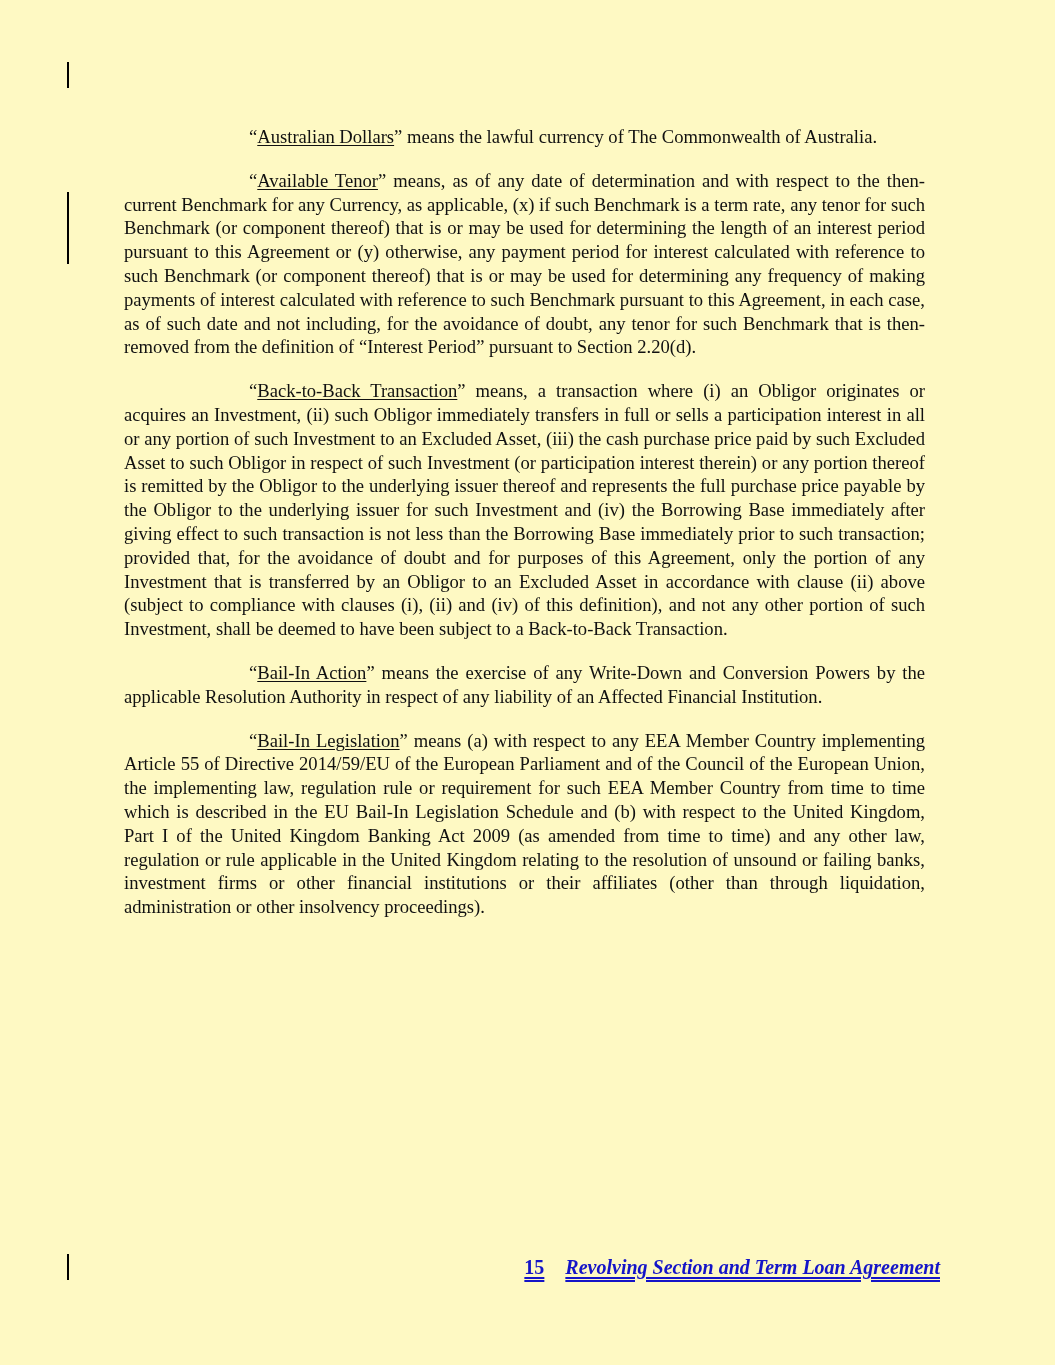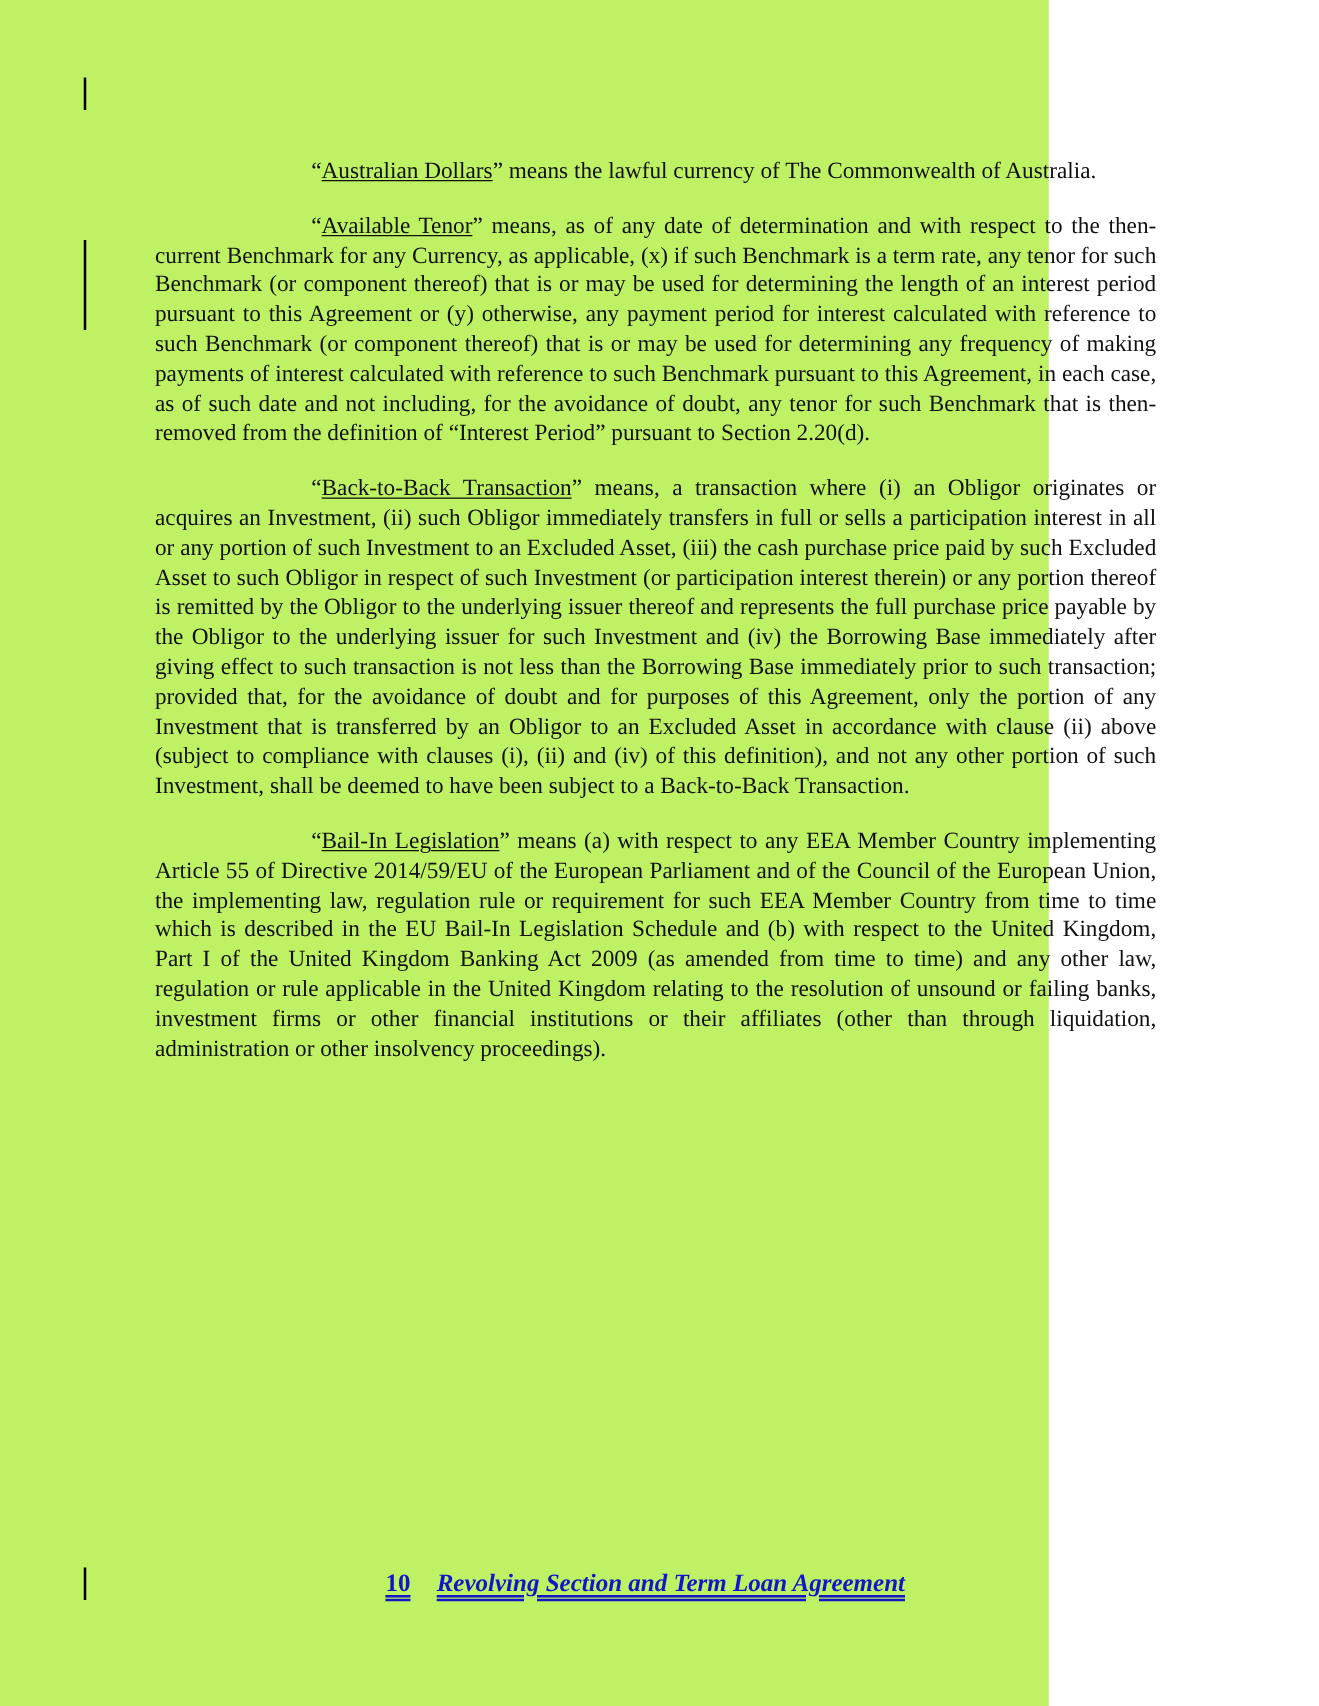--- a/index.html
+++ b/index.html
@@ -1,18 +1,18 @@
 <!DOCTYPE html>
 <html><head>
 <meta charset="utf-8">
 <style>
   html, body { margin: 0; padding: 0; background: #ffffff; }
   body { width: 1055px; height: 1365px; position: relative; overflow: hidden;
          font-family: "Liberation Serif", "DejaVu Serif", serif; color: #111; }
-  .page { position: absolute; left: 0; top: 0; width: 839px; height: 1365px; background: #bef264; }
+  .page { position: absolute; left: 0; top: 0; width: 1055px; height: 1365px; background: #fef9c3; }
   .change-bar { position: absolute; left: 67px; width: 2px; background: #000; }
   .content { position: absolute; left: 124px; top: 125px; width: 801px; }
   p.def { margin: 0 0 20px 0; font-size: 18.6px; line-height: 23.8px; text-align: justify; text-indent: 125px; }
   .term { text-decoration: underline; text-underline-offset: 2px; text-decoration-thickness: 1px; }
   .deleted { color: #1f8a1f; text-decoration: line-through; text-decoration-color: #1f8a1f; }
   .deleted .term { text-decoration: underline line-through; }
   .deleted .q-open { color: #e0302f; text-decoration: line-through; }
   .footer { position: absolute; right: 115px; top: 1256px; font-family: "Liberation Serif", serif;
             font-weight: bold; font-size: 20px; color: #1414c8; white-space: nowrap; }
   .footer span { text-decoration: underline double; text-decoration-color: #1414c8; text-underline-offset: 3px; }
@@ -34,24 +34,27 @@
 
 
     <p class="def">
       <span>“</span><span class="term">Available Tenor</span><span>”</span><span> means, as of any date of determination and with respect to the then-current Benchmark for any Currency, as applicable, (x) if such Benchmark is a term rate, any tenor for such Benchmark (or component thereof) that is or may be used for determining the length of an interest period pursuant to this Agreement or (y) otherwise, any payment period for interest calculated with reference to such Benchmark (or component thereof) that is or may be used for determining any frequency of making payments of interest calculated with reference to such Benchmark pursuant to this Agreement, in each case, as of such date and not including, for the avoidance of doubt, any tenor for such Benchmark that is then-removed from the definition of “Interest Period” pursuant to Section 2.20(d).</span>
     </p>
 
     <p class="def">
       <span>“</span><span class="term">Back-to-Back Transaction</span><span>”</span><span> means, a transaction where (i) an Obligor originates or acquires an Investment, (ii) such Obligor immediately transfers in full or sells a participation interest in all or any portion of such Investment to an Excluded Asset, (iii) the cash purchase price paid by such Excluded Asset to such Obligor in respect of such Investment (or participation interest therein) or any portion thereof is remitted by the Obligor to the underlying issuer thereof and represents the full purchase price payable by the Obligor to the underlying issuer for such Investment and (iv) the Borrowing Base immediately after giving effect to such transaction is not less than the Borrowing Base immediately prior to such transaction; provided that, for the avoidance of doubt and for purposes of this Agreement, only the portion of any Investment that is transferred by an Obligor to an Excluded Asset in accordance with clause (ii) above (subject to compliance with clauses (i), (ii) and (iv) of this definition), and not any other portion of such Investment, shall be deemed to have been subject to a Back-to-Back Transaction.</span>
     </p>
 
+    <p class="def">
+      <span>“</span><span class="term">Bail-In Action</span><span>”</span><span> means the exercise of any Write-Down and Conversion Powers by the applicable Resolution Authority in respect of any liability of an Affected Financial Institution.</span>
+    </p>
 
     <p class="def">
       <span>“</span><span class="term">Bail-In Legislation</span><span>”</span><span> means (a) with respect to any EEA Member Country implementing Article 55 of Directive 2014/59/EU of the European Parliament and of the Council of the European Union, the implementing law, regulation rule or requirement for such EEA Member Country from time to time which is described in the EU Bail-In Legislation Schedule and (b) with respect to the United Kingdom, Part I of the United Kingdom Banking Act 2009 (as amended from time to time) and any other law, regulation or rule applicable in the United Kingdom relating to the resolution of unsound or failing banks, investment firms or other financial institutions or their affiliates (other than through liquidation, administration or other insolvency proceedings).</span>
     </p>
 
   </div>
 
   <div class="footer">
-    <span class="pnum">10</span>
+    <span class="pnum">15</span>
     <span class="title">Revolving Section and Term Loan Agreement</span>
   </div>
 </div>
 
 </body></html>

